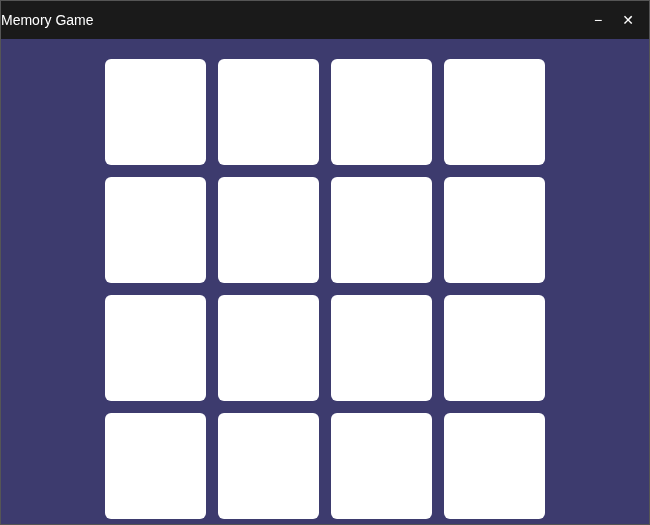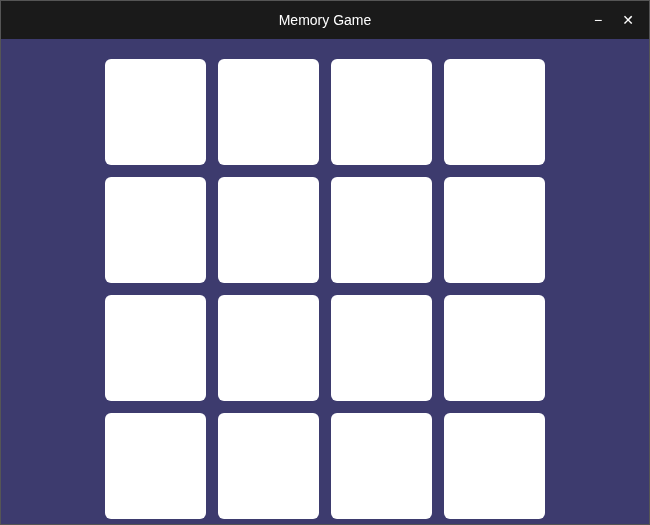--- a/index.html
+++ b/index.html
@@ -26,21 +26,21 @@
       display: flex;
       flex-direction: column;
       position: relative;
     }
 
     .title-bar {
       background: #1a1a1a;
       height: 38px;
       display: flex;
       align-items: center;
-      justify-content: center;
+      justify-content: flex-start;
       position: relative;
       flex-shrink: 0;
     }
 
     .title-bar-title {
       color: #ffffff;
       font-size: 14px;
       font-weight: normal;
     }
 

